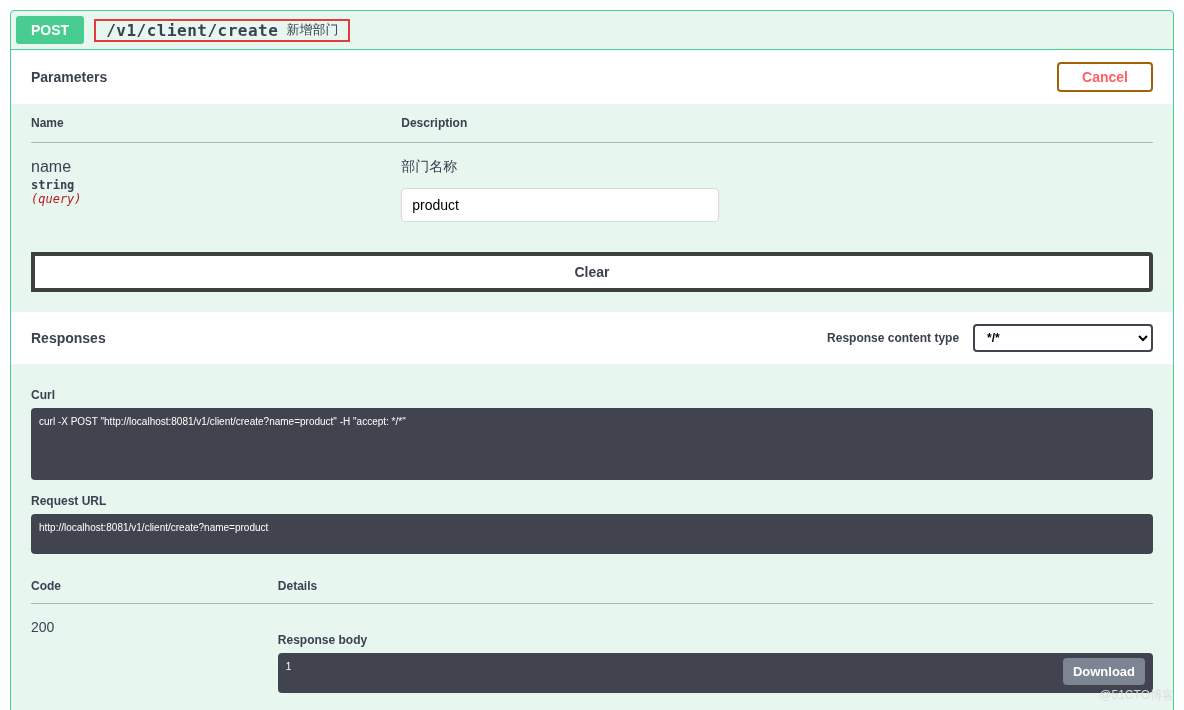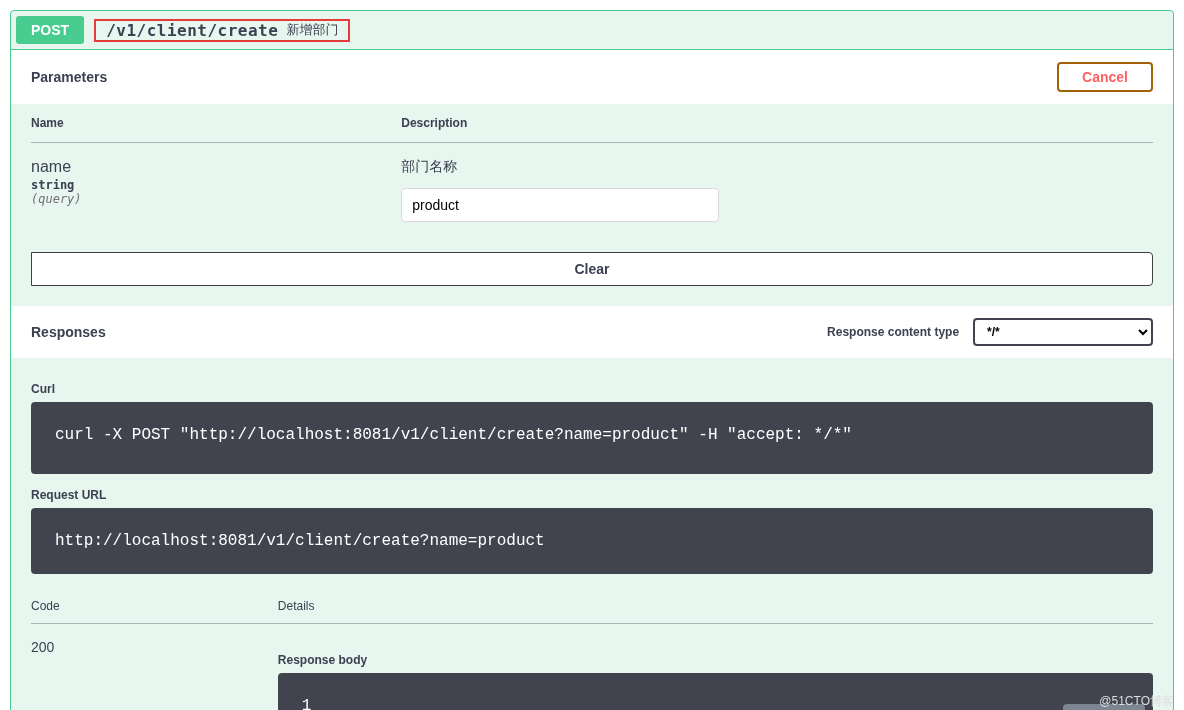--- a/index.html
+++ b/index.html
@@ -13,42 +13,42 @@
 .section-header { display: flex; justify-content: space-between; align-items: center; padding: 12px 20px; background: #fff; }
 .section-header h4 { font-size: 14px; font-weight: 700; color: #3b4151; }
 .cancel-btn { border: 2px solid #a16207; color: #ff6060; background: transparent; padding: 5px 23px; border-radius: 4px; font-weight: 700; font-size: 14px; cursor: pointer; }
 .params-body { padding: 0 20px 20px; }
 table.params { width: 100%; border-collapse: collapse; }
 table.params th { text-align: left; padding: 12px 0; font-size: 12px; font-weight: 700; color: #3b4151; border-bottom: 1px solid rgba(59,65,81,.2); }
 table.params td { padding: 15px 0; vertical-align: top; }
 .col-name { width: 33%; }
 .param-name { font-size: 16px; font-weight: 400; color: #3b4151; }
 .param-type { font-family: Consolas, monospace; font-size: 12px; color: #3b4151; font-weight: 600; padding-top: 2px; }
-.param-in { font-family: Consolas, monospace; font-size: 12px; color: #737373; font-style: italic; }
+.param-in { font-family: Consolas, monospace; font-size: 12px; color: #b91c1c; font-style: italic; }
 .param-desc { font-size: 14px; color: #3b4151; margin-bottom: 12px; }
 .param-input { border: 1px solid #d9d9d9; border-radius: 4px; padding: 8px 10px; font-size: 14px; width: 318px; background: #fff; }
 .btn-row { display: flex; margin-top: 15px; }
 .execute-btn { flex: 1; background: #4990e2; color: #fff; border: none; padding: 8px; font-weight: 700; font-size: 14px; border-top-left-radius: 4px; border-bottom-left-radius: 4px; cursor: pointer; }
-.clear-btn { flex: 1; background: #fff; color: #3b4151; border: 1px solid #404040; padding: 8px; font-weight: 700; font-size: 14px; border-top-right-radius: 4px; border-bottom-right-radius: 4px; cursor: pointer; }
+.clear-btn { flex: 1; background: #fff; color: #3b4151; border: 4px solid #404040; padding: 8px; font-weight: 700; font-size: 14px; border-top-right-radius: 4px; border-bottom-right-radius: 4px; cursor: pointer; }
 .responses-header { display: flex; justify-content: space-between; align-items: center; padding: 12px 20px; background: #fff; }
 .responses-header h4 { font-size: 14px; font-weight: 700; }
 .content-type-label { font-size: 12px; font-weight: 700; margin-right: 10px; }
 .content-select { border: 2px solid #41444e; border-radius: 4px; padding: 4px 8px; font-size: 12px; min-width: 180px; background: #fff; font-weight: 700; }
 .responses-inner { padding: 10px 20px 20px; }
 .block-label { font-size: 12px; font-weight: 700; color: #3b4151; margin: 14px 0 6px; }
-.code-box { background: #41444e; color: #fff; border-radius: 4px; padding: 24px; font-family: Liberation Mono, monospace; font-size: 16px; min-height: 40px; white-space: pre-wrap; word-break: break-all; }
+.code-box { background: #41444e; color: #fff; border-radius: 4px; padding: 8px; font-family: Liberation Sans, sans-serif; font-size: 10px; min-height: 40px; white-space: pre-wrap; word-break: break-all; }
 .code-box.tall { min-height: 72px; }
 table.responses-table { width: 100%; border-collapse: collapse; margin-top: 15px; }
-table.responses-table th { text-align: left; padding: 10px 0; font-size: 12px; font-weight: 400; border-bottom: 1px solid rgba(59,65,81,.2); }
+table.responses-table th { text-align: left; padding: 10px 0; font-size: 12px; font-weight: 700; border-bottom: 1px solid rgba(59,65,81,.2); }
 table.responses-table td { padding: 15px 0; vertical-align: top; }
 .col-code { width: 22%; }
 .code-val { font-size: 14px; color: #3b4151; }
 .body-area { position: relative; }
 .download-btn { position: absolute; bottom: 8px; right: 8px; background: #7d8492; color: #fff; border: none; padding: 6px 10px; border-radius: 4px; font-weight: 700; font-size: 13px; cursor: pointer; }
-.watermark { position: fixed; bottom: 0; right: 10px; font-size: 12px; color: #ddd; margin-top: 42px; }
+.watermark { position: fixed; bottom: 6px; right: 10px; font-size: 12px; color: #ddd; margin-top: 42px; }
 </style>
 </head>
 <body>
 
 <div class="opblock">
   <div class="opblock-summary">
     <span class="method-badge">POST</span>
     <span class="path-box">
       <span class="path">/v1/client/create</span>
       <span class="summary-text">新增部门</span>

